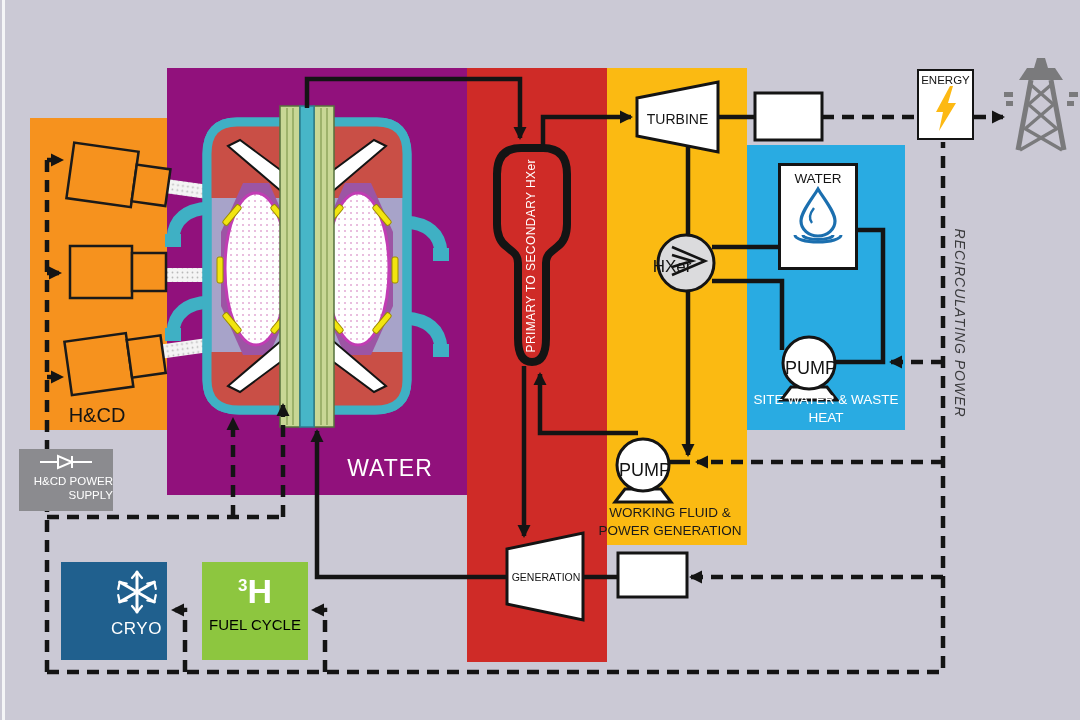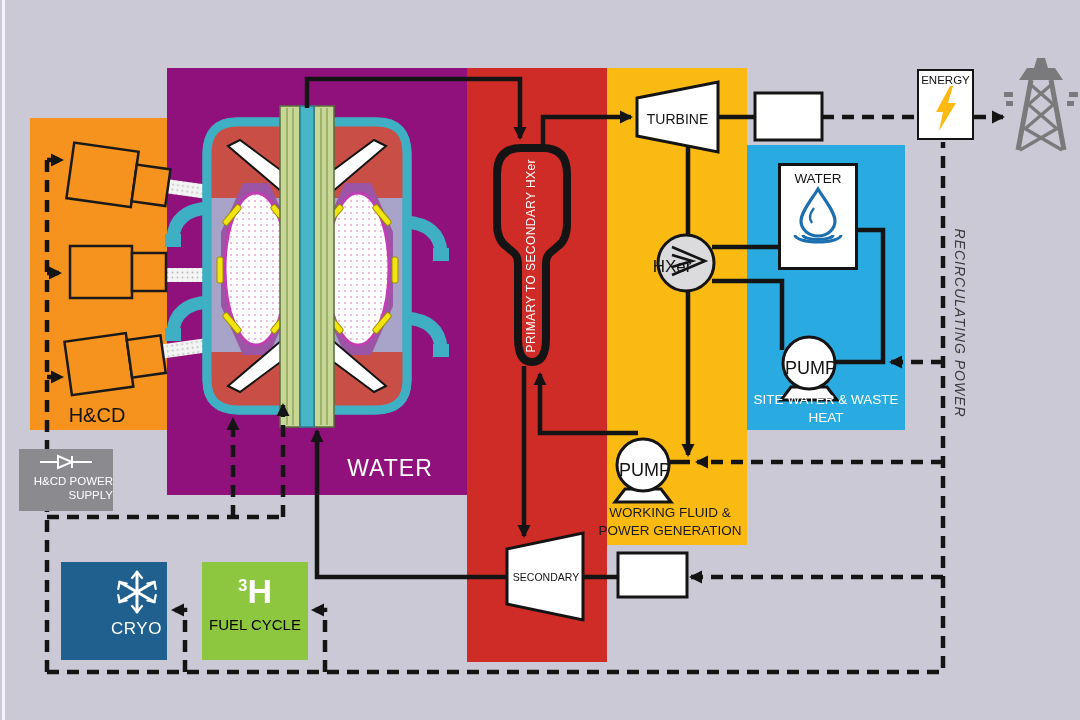--- a/index.html
+++ b/index.html
@@ -233,21 +233,21 @@
     </g>
   </svg>
 
   <div class="lbl hcd-label" style="left:47px;top:402px;width:100px;">H&amp;CD</div>
   <div class="lbl torus-label" style="left:330px;top:454px;width:120px;">WATER</div>
   <div class="lbl blue-label" style="left:752px;top:391px;width:148px;">SITE WATER &amp; WASTE HEAT</div>
   <div class="lbl yellow-label" style="left:585px;top:504px;width:170px;">WORKING FLUID &amp; POWER GENERATION</div>
 
   <div class="lbl turbine-label" style="left:637px;top:110px;width:81px;">TURBINE</div>
   <div class="lbl hxer-label" style="left:650px;top:256px;width:44px;">HXer</div>
-  <div class="lbl comp-label" style="left:508px;top:571px;width:76px;">SECONDARY</div>
+  <div class="lbl comp-label" style="left:508px;top:571px;width:76px;">GENERATION</div>
   <div class="lbl pump-label" style="left:619px;top:459px;width:48px;">PUMP</div>
   <div class="lbl pump-label" style="left:785px;top:357px;width:48px;">PUMP</div>
 
   <div class="lbl rot phx" style="left:422px;top:248px;width:220px;transform:rotate(-90deg);">PRIMARY TO SECONDARY HXer</div>
   <div class="lbl rot recirc" style="left:860px;top:314px;width:200px;transform:rotate(90deg);">RECIRCULATING POWER</div>
 
   <div class="box ps-box" style="left:19px;top:449px;width:94px;height:62px;">
     <svg width="56" height="16" style="margin-top:5px;">
       <g stroke="#fff" stroke-width="2" fill="none">
         <line x1="2" y1="8" x2="20" y2="8"></line>

